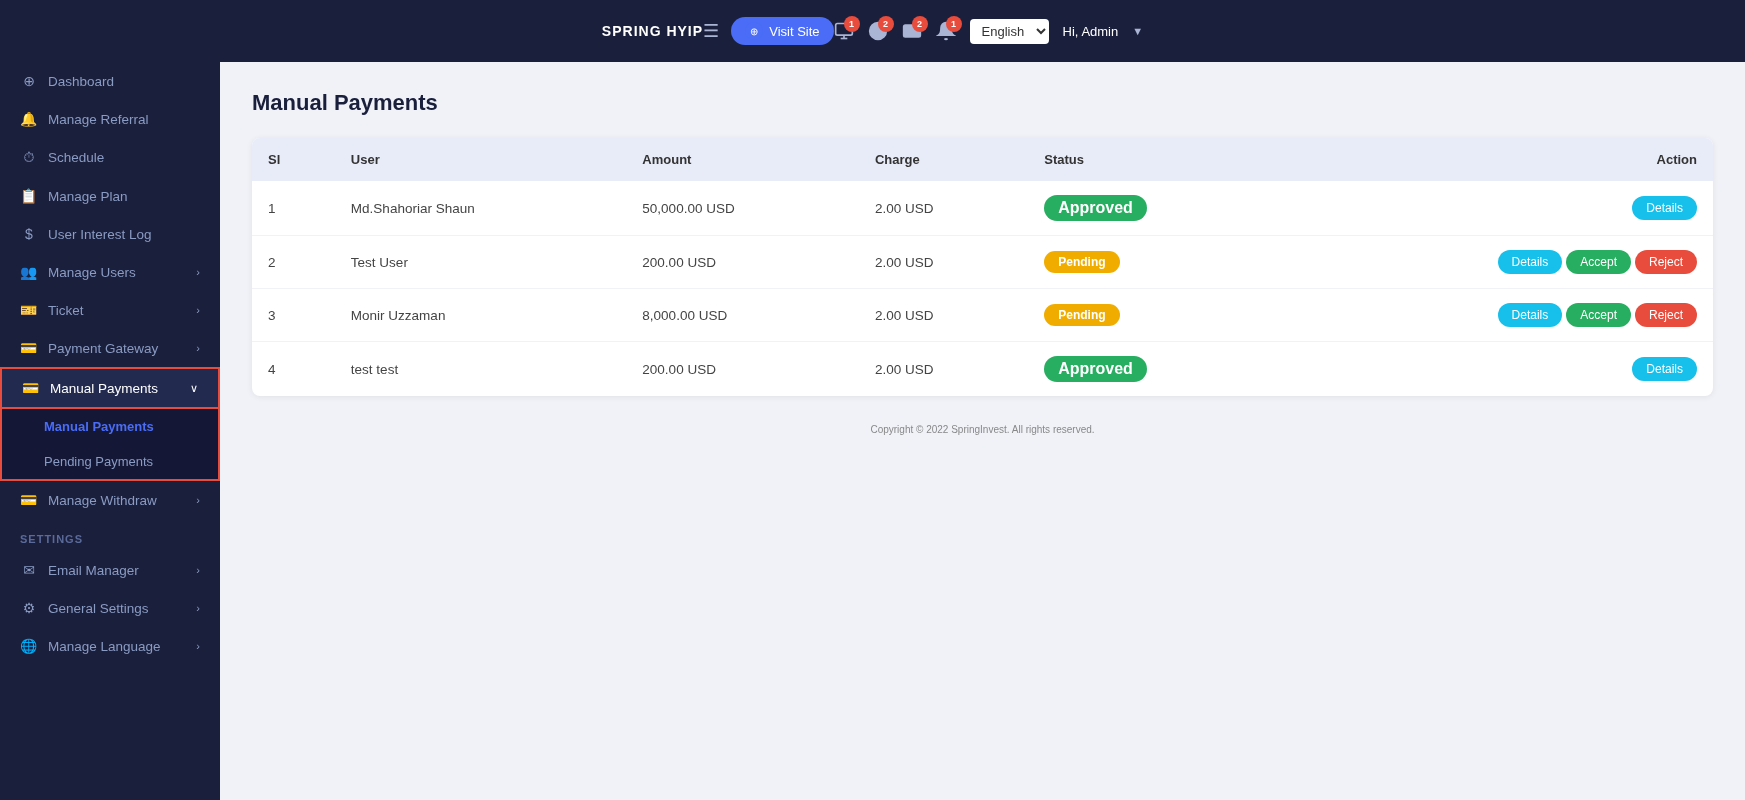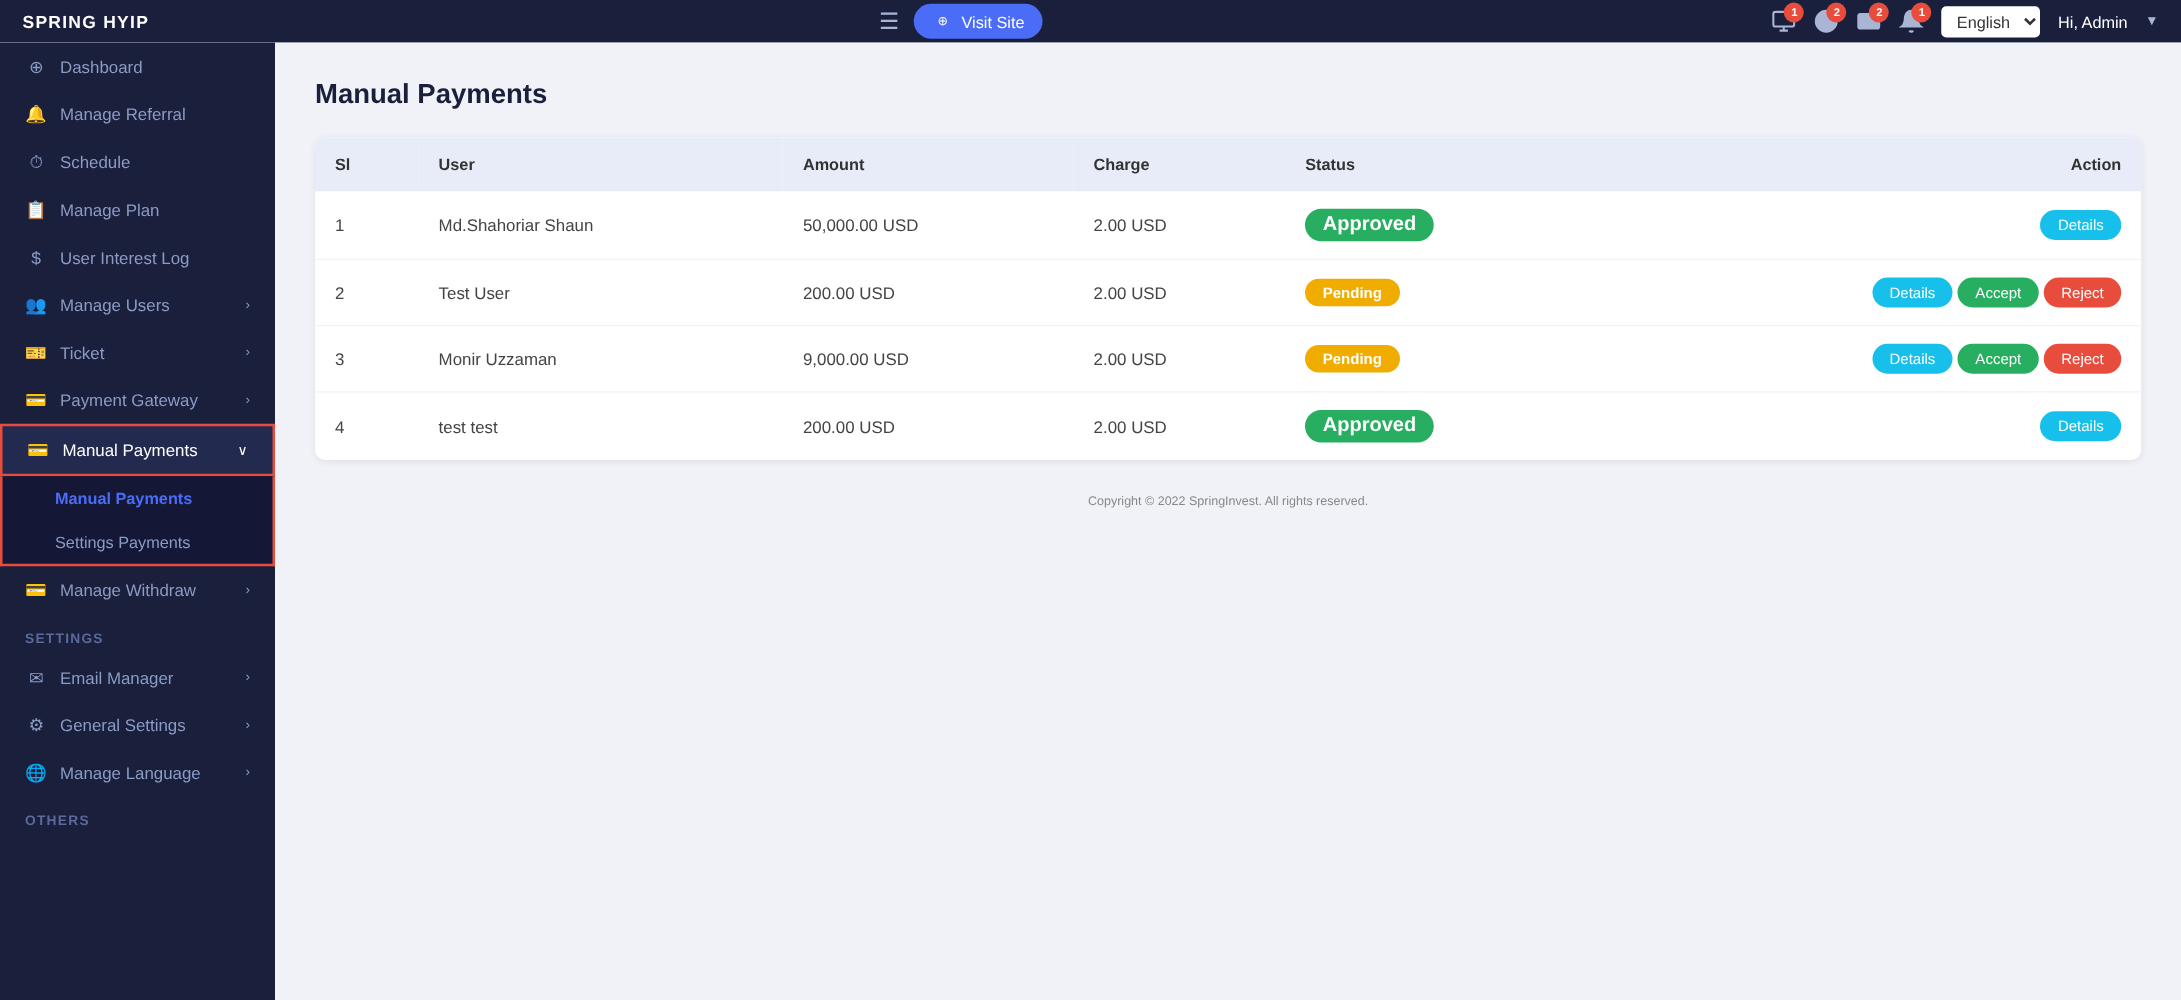--- a/index.html
+++ b/index.html
@@ -1,25 +1,25 @@
 <!DOCTYPE html>
 <html><head>
   <meta charset="utf-8">
   <style>
     * { margin: 0; padding: 0; box-sizing: border-box; }
     body { font-family: 'Segoe UI', Arial, sans-serif; background: #f0f2f8; display: flex; flex-direction: column; height: 800px; overflow: hidden; }
 
     
     .topnav {
       background: #1a1f3c;
-      height: 34px;
+      height: 62px;
       display: flex;
       align-items: center;
       padding: 0 18px;
-      justify-content: space-between;
+      justify-content: center;
       flex-shrink: 0;
     }
     .topnav-left { display: flex; align-items: center; gap: 16px; }
     .brand { color: #fff; font-weight: 700; font-size: 14px; letter-spacing: 1px; }
     .topnav-right { display: flex; align-items: center; gap: 14px; }
     .visit-btn {
       background: #4a6cf7;
       color: #fff;
       border: none;
       border-radius: 20px;
@@ -323,21 +323,21 @@
     <div class="sidebar-item manual-payments-parent">
       <span class="icon">💳</span>
       <span>Manual Payments</span>
       <span class="chevron">∨</span>
     </div>
     <div class="sidebar-sub" style="border-left: 2px solid #e74c3c; border-right: 2px solid #e74c3c; border-bottom: 2px solid #e74c3c;">
       <div class="sub-item active">
         <span>Manual Payments</span>
       </div>
       <div class="sub-item">
-        <span>Settings Payments</span>
+        <span>Pending Payments</span>
       </div>
     </div>
 
     <div class="sidebar-item">
       <span class="icon">💳</span>
       <span>Manage Withdraw</span>
       <span class="chevron">›</span>
     </div>
 
     <div class="sidebar-section-label">SETTINGS</div>
@@ -350,21 +350,20 @@
       <span class="icon">⚙</span>
       <span>General Settings</span>
       <span class="chevron">›</span>
     </div>
     <div class="sidebar-item">
       <span class="icon">🌐</span>
       <span>Manage Language</span>
       <span class="chevron">›</span>
     </div>
 
-    <div class="sidebar-section-label">OTHERS</div>
   </div>
 
   <div class="main-content">
     <h1 class="page-title">Manual Payments</h1>
 
     <div class="table-card">
       <table>
         <thead>
           <tr>
             <th>Sl</th>
@@ -388,21 +387,21 @@
       <td>2</td>
       <td>Test User</td>
       <td>200.00 USD</td>
       <td>2.00 USD</td>
       <td><span class="badge-pending">Pending</span></td>
       <td><button class="btn-details">Details</button><button class="btn-accept">Accept</button><button class="btn-reject">Reject</button></td>
     </tr>
             <tr>
       <td>3</td>
       <td>Monir Uzzaman</td>
-      <td>9,000.00 USD</td>
+      <td>8,000.00 USD</td>
       <td>2.00 USD</td>
       <td><span class="badge-pending">Pending</span></td>
       <td><button class="btn-details">Details</button><button class="btn-accept">Accept</button><button class="btn-reject">Reject</button></td>
     </tr>
             <tr>
       <td>4</td>
       <td>test test</td>
       <td>200.00 USD</td>
       <td>2.00 USD</td>
       <td><span class="badge-approved">Approved</span></td>

